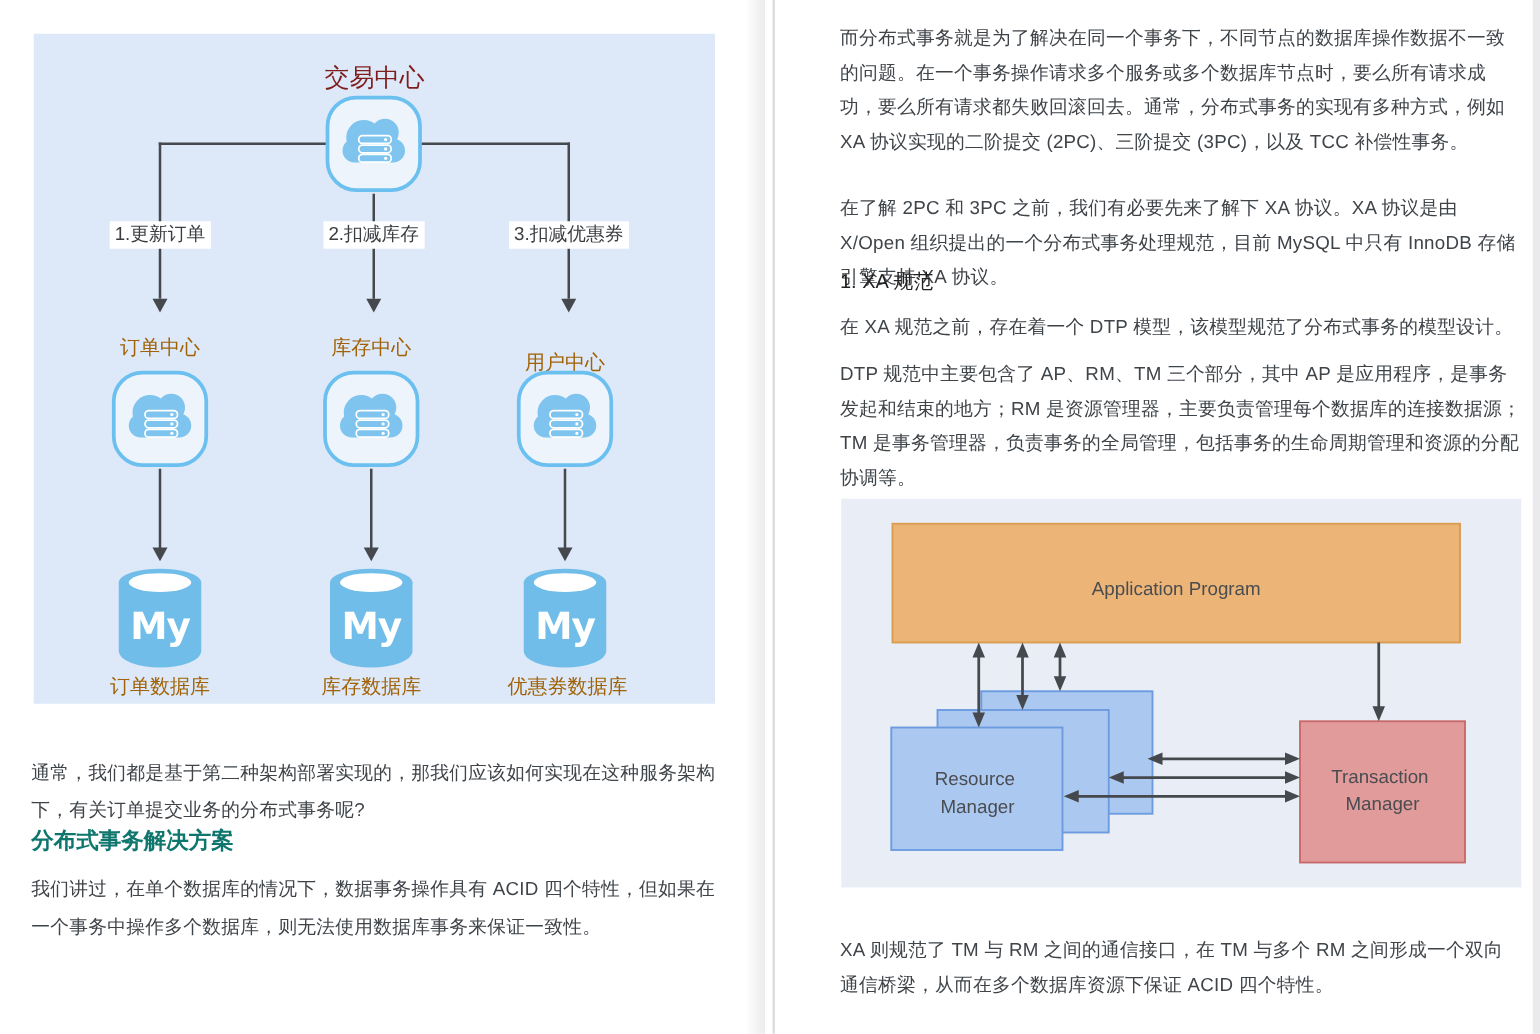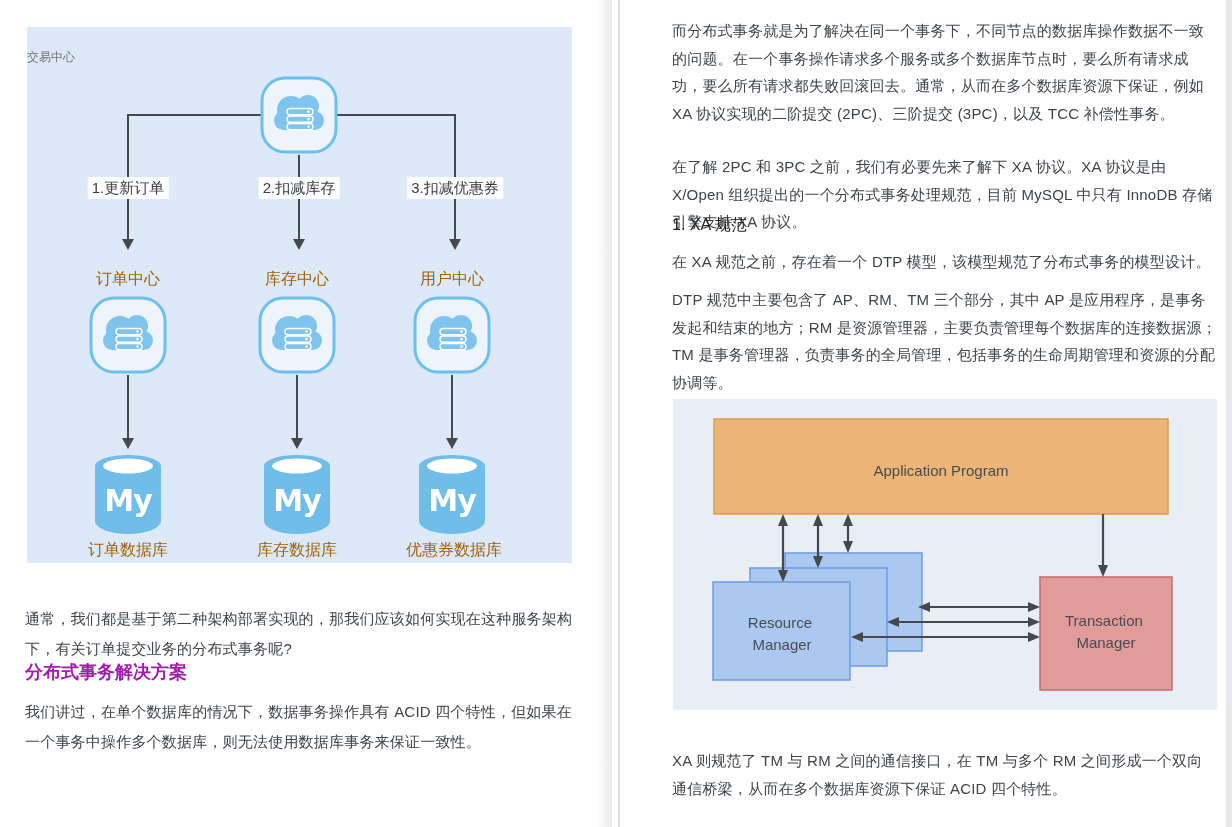--- a/index.html
+++ b/index.html
@@ -12,26 +12,26 @@
   .page{position:absolute;top:0;height:827px;background:#fff;}
   .page-left{left:0;width:612px;}
   .page-right{left:622px;width:604px;}
   .page-shadow{position:absolute;top:0;left:596px;width:16px;height:827px;
     background:linear-gradient(to right,#ffffff,#ebebeb);}
   .page-line{position:absolute;top:0;left:618px;width:2px;height:827px;background:#dedede;}
   .edge-strip{position:absolute;top:0;left:1226px;width:6px;height:827px;background:#eaeaec;}
   
   .para{position:absolute;font-size:15px;line-height:30px;color:#3f4449;letter-spacing:.2px;}
   .para-r{line-height:27.5px;}
-  .h-big{position:absolute;font-size:18px;font-weight:700;color:#a21caf;}
+  .h-big{position:absolute;font-size:18px;font-weight:700;color:#0f766e;}
   .h-sub{position:absolute;font-size:16px;font-weight:400;color:#222;}
   
   .d1{position:absolute;left:27px;top:27px;width:545px;height:536px;background:#dde9f8;}
-  .d1-title{position:absolute;top:22px;left:0;width:100%;
-    font-size:12px;color:#737373;}
+  .d1-title{position:absolute;top:22px;left:0;width:100%;text-align:center;
+    font-size:20px;color:#7f1d1d;}
   .hline{position:absolute;height:2px;background:#45484d;}
   .vline{position:absolute;width:2px;background:#45484d;}
   .tri-down{position:absolute;width:0;height:0;border-left:6px solid transparent;
     border-right:6px solid transparent;border-top:11px solid #45484d;}
   .step{position:absolute;transform:translateX(-50%);background:#fff;padding:0 4px;
     font-size:15px;color:#3a3d42;line-height:22px;white-space:nowrap;}
   .lbl{position:absolute;transform:translateX(-50%);font-size:16px;color:#a16207;
     line-height:22px;white-space:nowrap;}
   .icon80{position:absolute;width:80px;height:80px;}
   .icon-db{position:absolute;width:76px;height:82px;}
@@ -82,21 +82,21 @@
     <svg class="icon80" style="left:232px;top:48px" viewBox="0 0 80 80">
         <use href="#ic-cloud"></use>
       </svg>
 
     <div class="step" style="left:101px;top:150px">1.更新订单</div>
     <div class="step" style="left:272px;top:150px">2.扣减库存</div>
     <div class="step" style="left:428px;top:150px">3.扣减优惠券</div>
 
     <div class="lbl" style="left:101px;top:241px">订单中心</div>
     <div class="lbl" style="left:270px;top:241px">库存中心</div>
-    <div class="lbl" style="left:425px;top:241px">用户中心</div>
+    <div class="lbl" style="left:425px;top:253px">用户中心</div>
 
     <svg class="icon80" style="left:61px;top:268px" viewBox="0 0 80 80">
         <use href="#ic-cloud"></use>
       </svg>
     <svg class="icon80" style="left:230px;top:268px" viewBox="0 0 80 80">
         <use href="#ic-cloud"></use>
       </svg>
     <svg class="icon80" style="left:385px;top:268px" viewBox="0 0 80 80">
         <use href="#ic-cloud"></use>
       </svg>
@@ -127,21 +127,21 @@
   <div class="h-big" style="left:25px;top:660px">分布式事务解决方案</div>
   <div class="para" style="left:25px;top:697px;width:554px">我们讲过，在单个数据库的情况下，数据事务操作具有 ACID 四个特性，但如果在一个事务中操作多个数据库，则无法使用数据库事务来保证一致性。</div>
 </div>
 
 <div class="page-shadow"></div>
 <div class="page-line"></div>
 <div class="edge-strip"></div>
 
 <div class="page page-right">
 
-  <div class="para para-r" style="left:50px;top:17px;width:545px">而分布式事务就是为了解决在同一个事务下，不同节点的数据库操作数据不一致的问题。在一个事务操作请求多个服务或多个数据库节点时，要么所有请求成功，要么所有请求都失败回滚回去。通常，从而在多个数据库资源下保证，例如 XA 协议实现的二阶提交 (2PC)、三阶提交 (3PC)，以及 TCC 补偿性事务。</div>
+  <div class="para para-r" style="left:50px;top:17px;width:545px">而分布式事务就是为了解决在同一个事务下，不同节点的数据库操作数据不一致的问题。在一个事务操作请求多个服务或多个数据库节点时，要么所有请求成功，要么所有请求都失败回滚回去。通常，分布式事务的实现有多种方式，例如 XA 协议实现的二阶提交 (2PC)、三阶提交 (3PC)，以及 TCC 补偿性事务。</div>
   <div class="para para-r" style="left:50px;top:153px;width:545px">在了解 2PC 和 3PC 之前，我们有必要先来了解下 XA 协议。XA 协议是由 X/Open 组织提出的一个分布式事务处理规范，目前 MySQL 中只有 InnoDB 存储引擎支持 XA 协议。</div>
   <div class="h-sub" style="left:50px;top:215px">1. XA 规范</div>
   <div class="para para-r" style="left:50px;top:248px;width:545px">在 XA 规范之前，存在着一个 DTP 模型，该模型规范了分布式事务的模型设计。</div>
   <div class="para para-r" style="left:50px;top:286px;width:545px">DTP 规范中主要包含了 AP、RM、TM 三个部分，其中 AP 是应用程序，是事务发起和结束的地方；RM 是资源管理器，主要负责管理每个数据库的连接数据源；TM 是事务管理器，负责事务的全局管理，包括事务的生命周期管理和资源的分配协调等。</div>
 
   <div class="d2">
     <svg width="544" height="311" viewBox="0 0 544 311">
 
       <rect x="41" y="20" width="454" height="95" fill="#ecb577" stroke="#d99c51" stroke-width="1.5"></rect>
       <text class="svg-label" x="268" y="73" text-anchor="middle" dominant-baseline="middle">Application Program</text>

